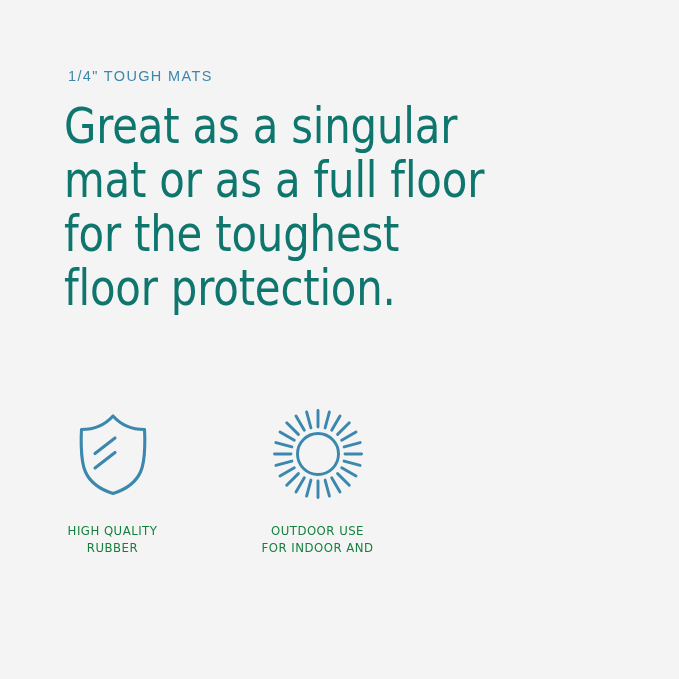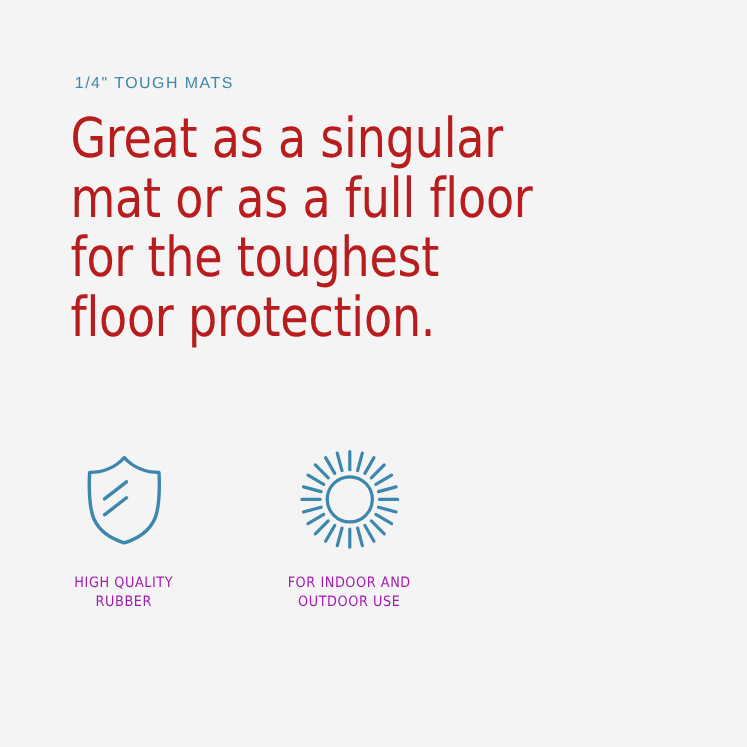--- a/index.html
+++ b/index.html
@@ -35,21 +35,21 @@
     white-space: nowrap;
     font-stretch: condensed;
   }
 
   
   .headline {
     position: absolute;
     left: 64px;
     top: 99px;
     width: 520px;
-    color: #b91c1c;
+    color: #0f766e;
     font-size: 50px;
     line-height: 54px;
     font-weight: 300;
     letter-spacing: -0.2px;
     font-stretch: condensed;
     font-family: "DejaVu Sans Condensed", "Liberation Sans Narrow", "Liberation Sans", sans-serif;
     -webkit-font-smoothing: antialiased;
   }
   .headline .hl-line {
     display: block;
@@ -85,21 +85,21 @@
     justify-content: center;
   }
   .icon-wrap svg { display: block; }
 
   .feature-caption {
     margin-top: 18px;
     text-align: center;
     font-size: 13px;
     line-height: 17px;
     letter-spacing: 0.5px;
-    color: #a21caf;
+    color: #15803d;
     text-transform: uppercase;
     font-weight: 400;
     font-stretch: condensed;
     font-family: "DejaVu Sans Condensed", "Liberation Sans Narrow", "Liberation Sans", sans-serif;
   }
   .feature-caption .cap-line { display: block; white-space: nowrap; }
 </style>
 </head>
 <body>
 
@@ -156,20 +156,20 @@
             <line x1="2.5" y1="46" x2="19" y2="46"></line>
             <line x1="3.9" y1="34.6" x2="19.9" y2="38.9"></line>
             <line x1="8.0" y1="24.0" x2="22.3" y2="32.3"></line>
             <line x1="14.7" y1="14.7" x2="26.4" y2="26.4"></line>
             <line x1="24.0" y1="8.0" x2="32.3" y2="22.3"></line>
             <line x1="34.6" y1="3.9" x2="38.9" y2="19.9"></line>
           </g>
         </svg>
       </div>
       <div class="feature-caption">
+        <span class="cap-line">OUTDOOR USE</span>
         <span class="cap-line">FOR INDOOR AND</span>
-        <span class="cap-line">OUTDOOR USE</span>
       </div>
     </div>
 
 
   </div>
 </div>
 
 </body></html>

